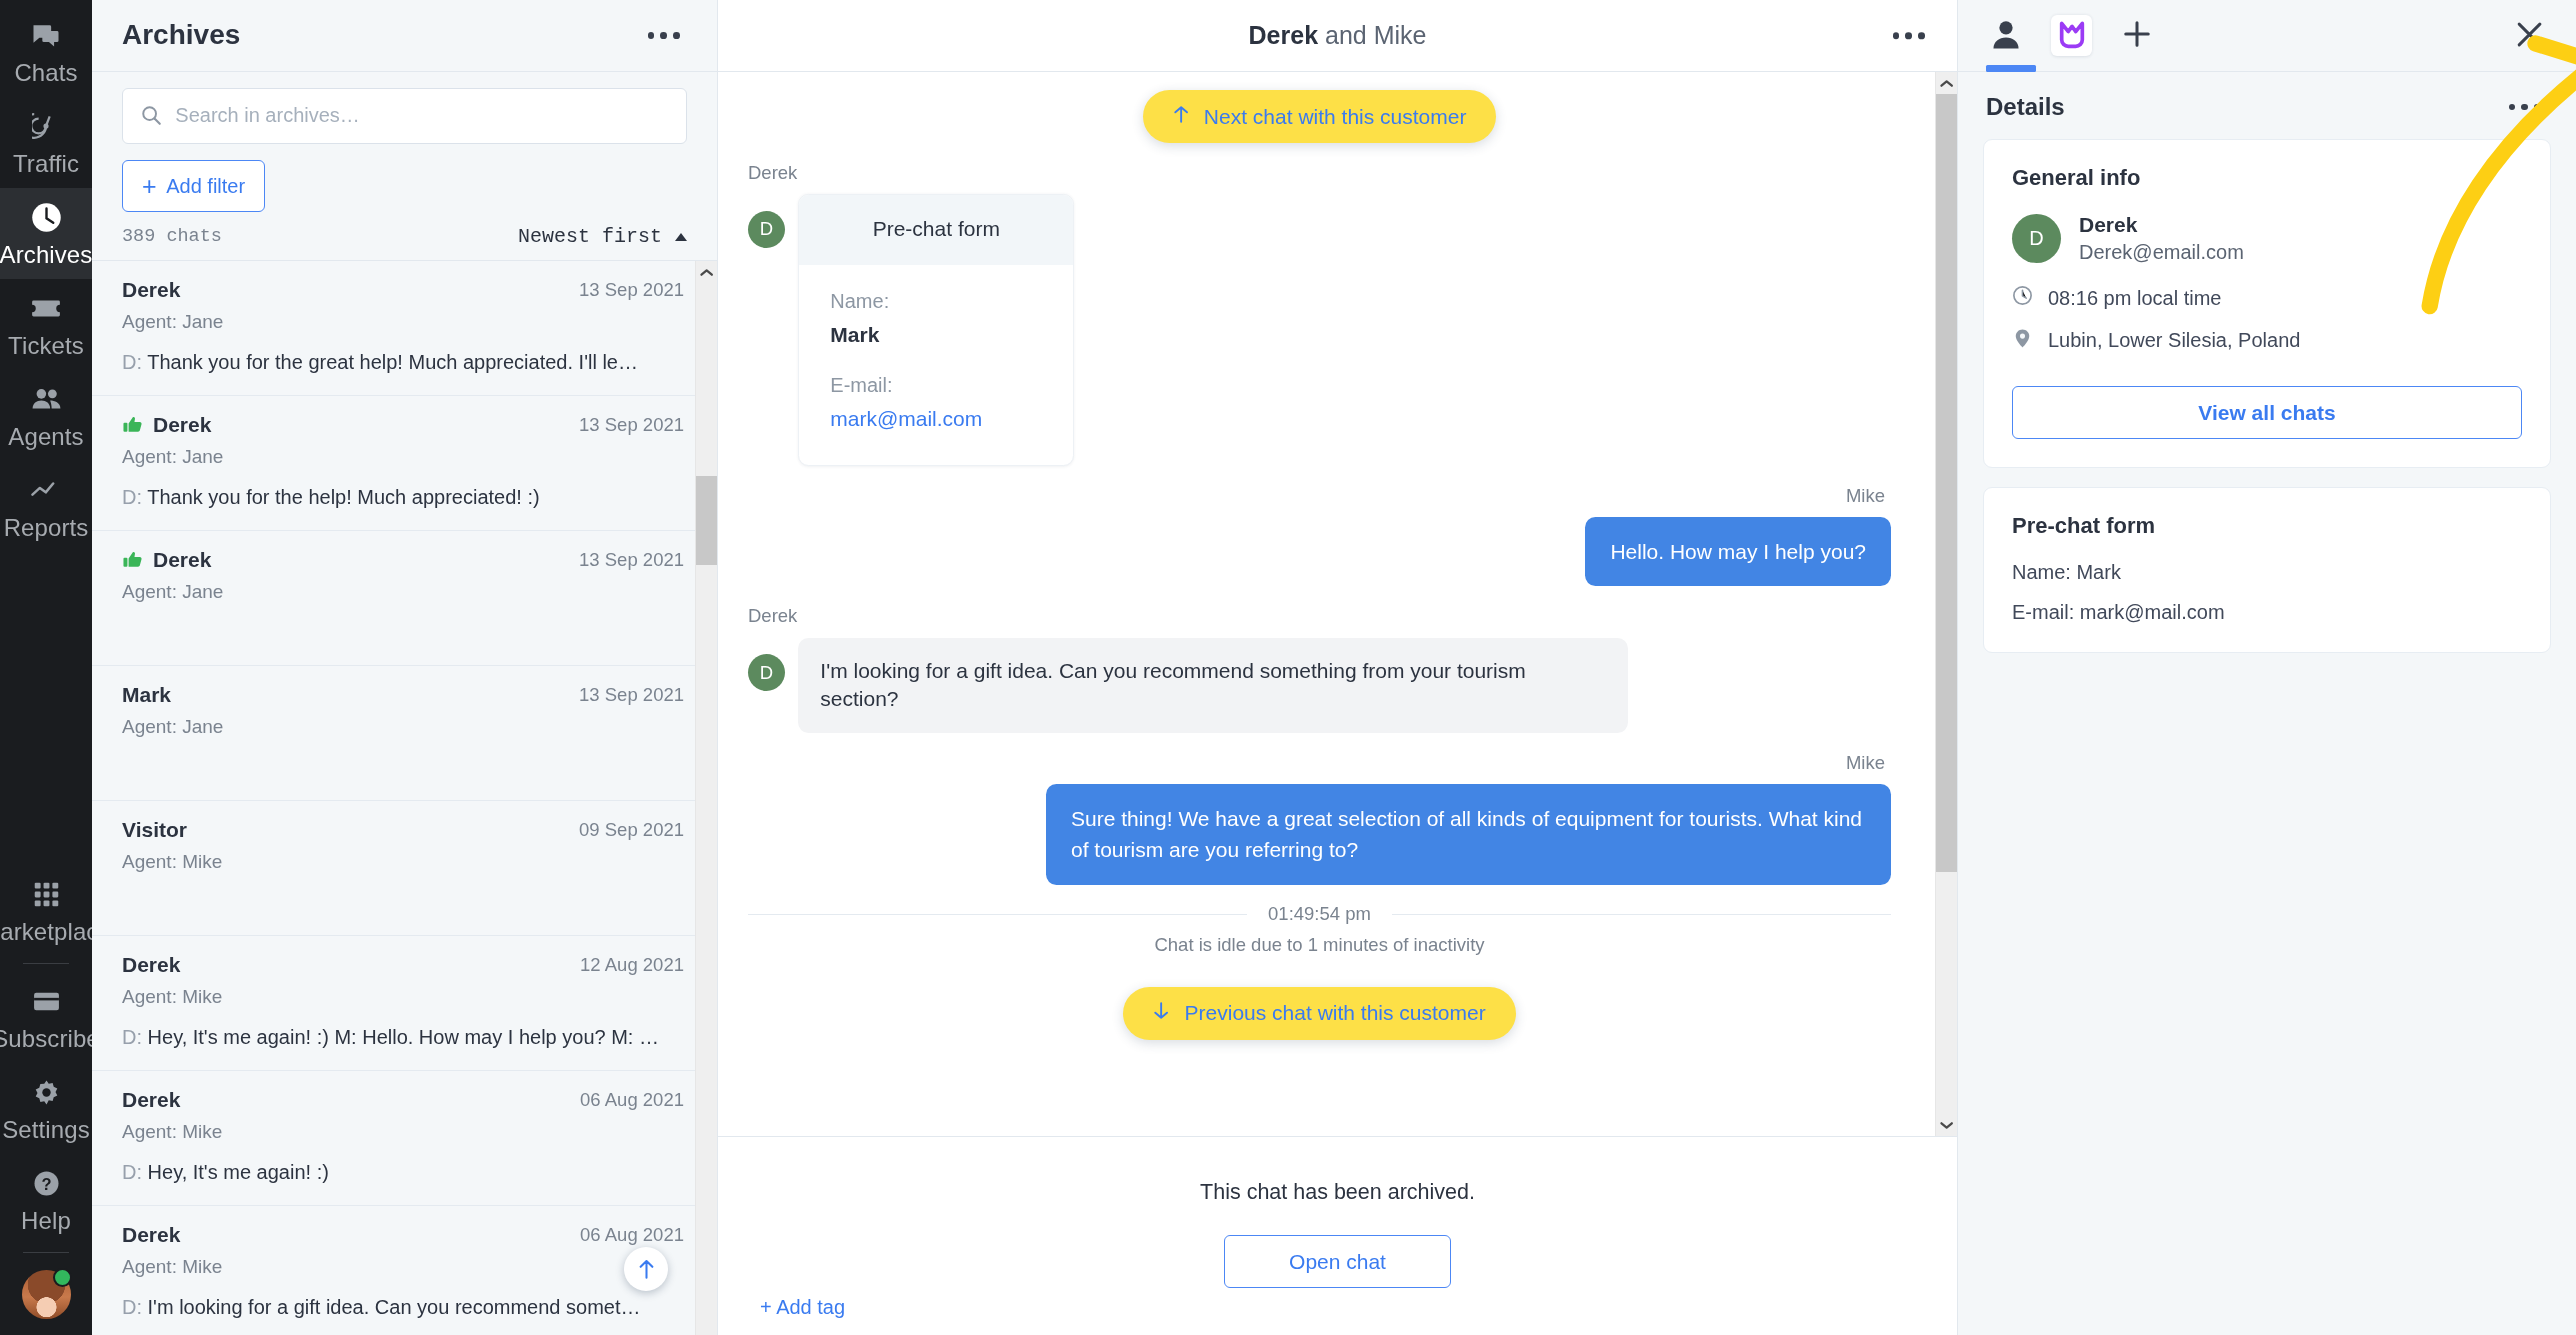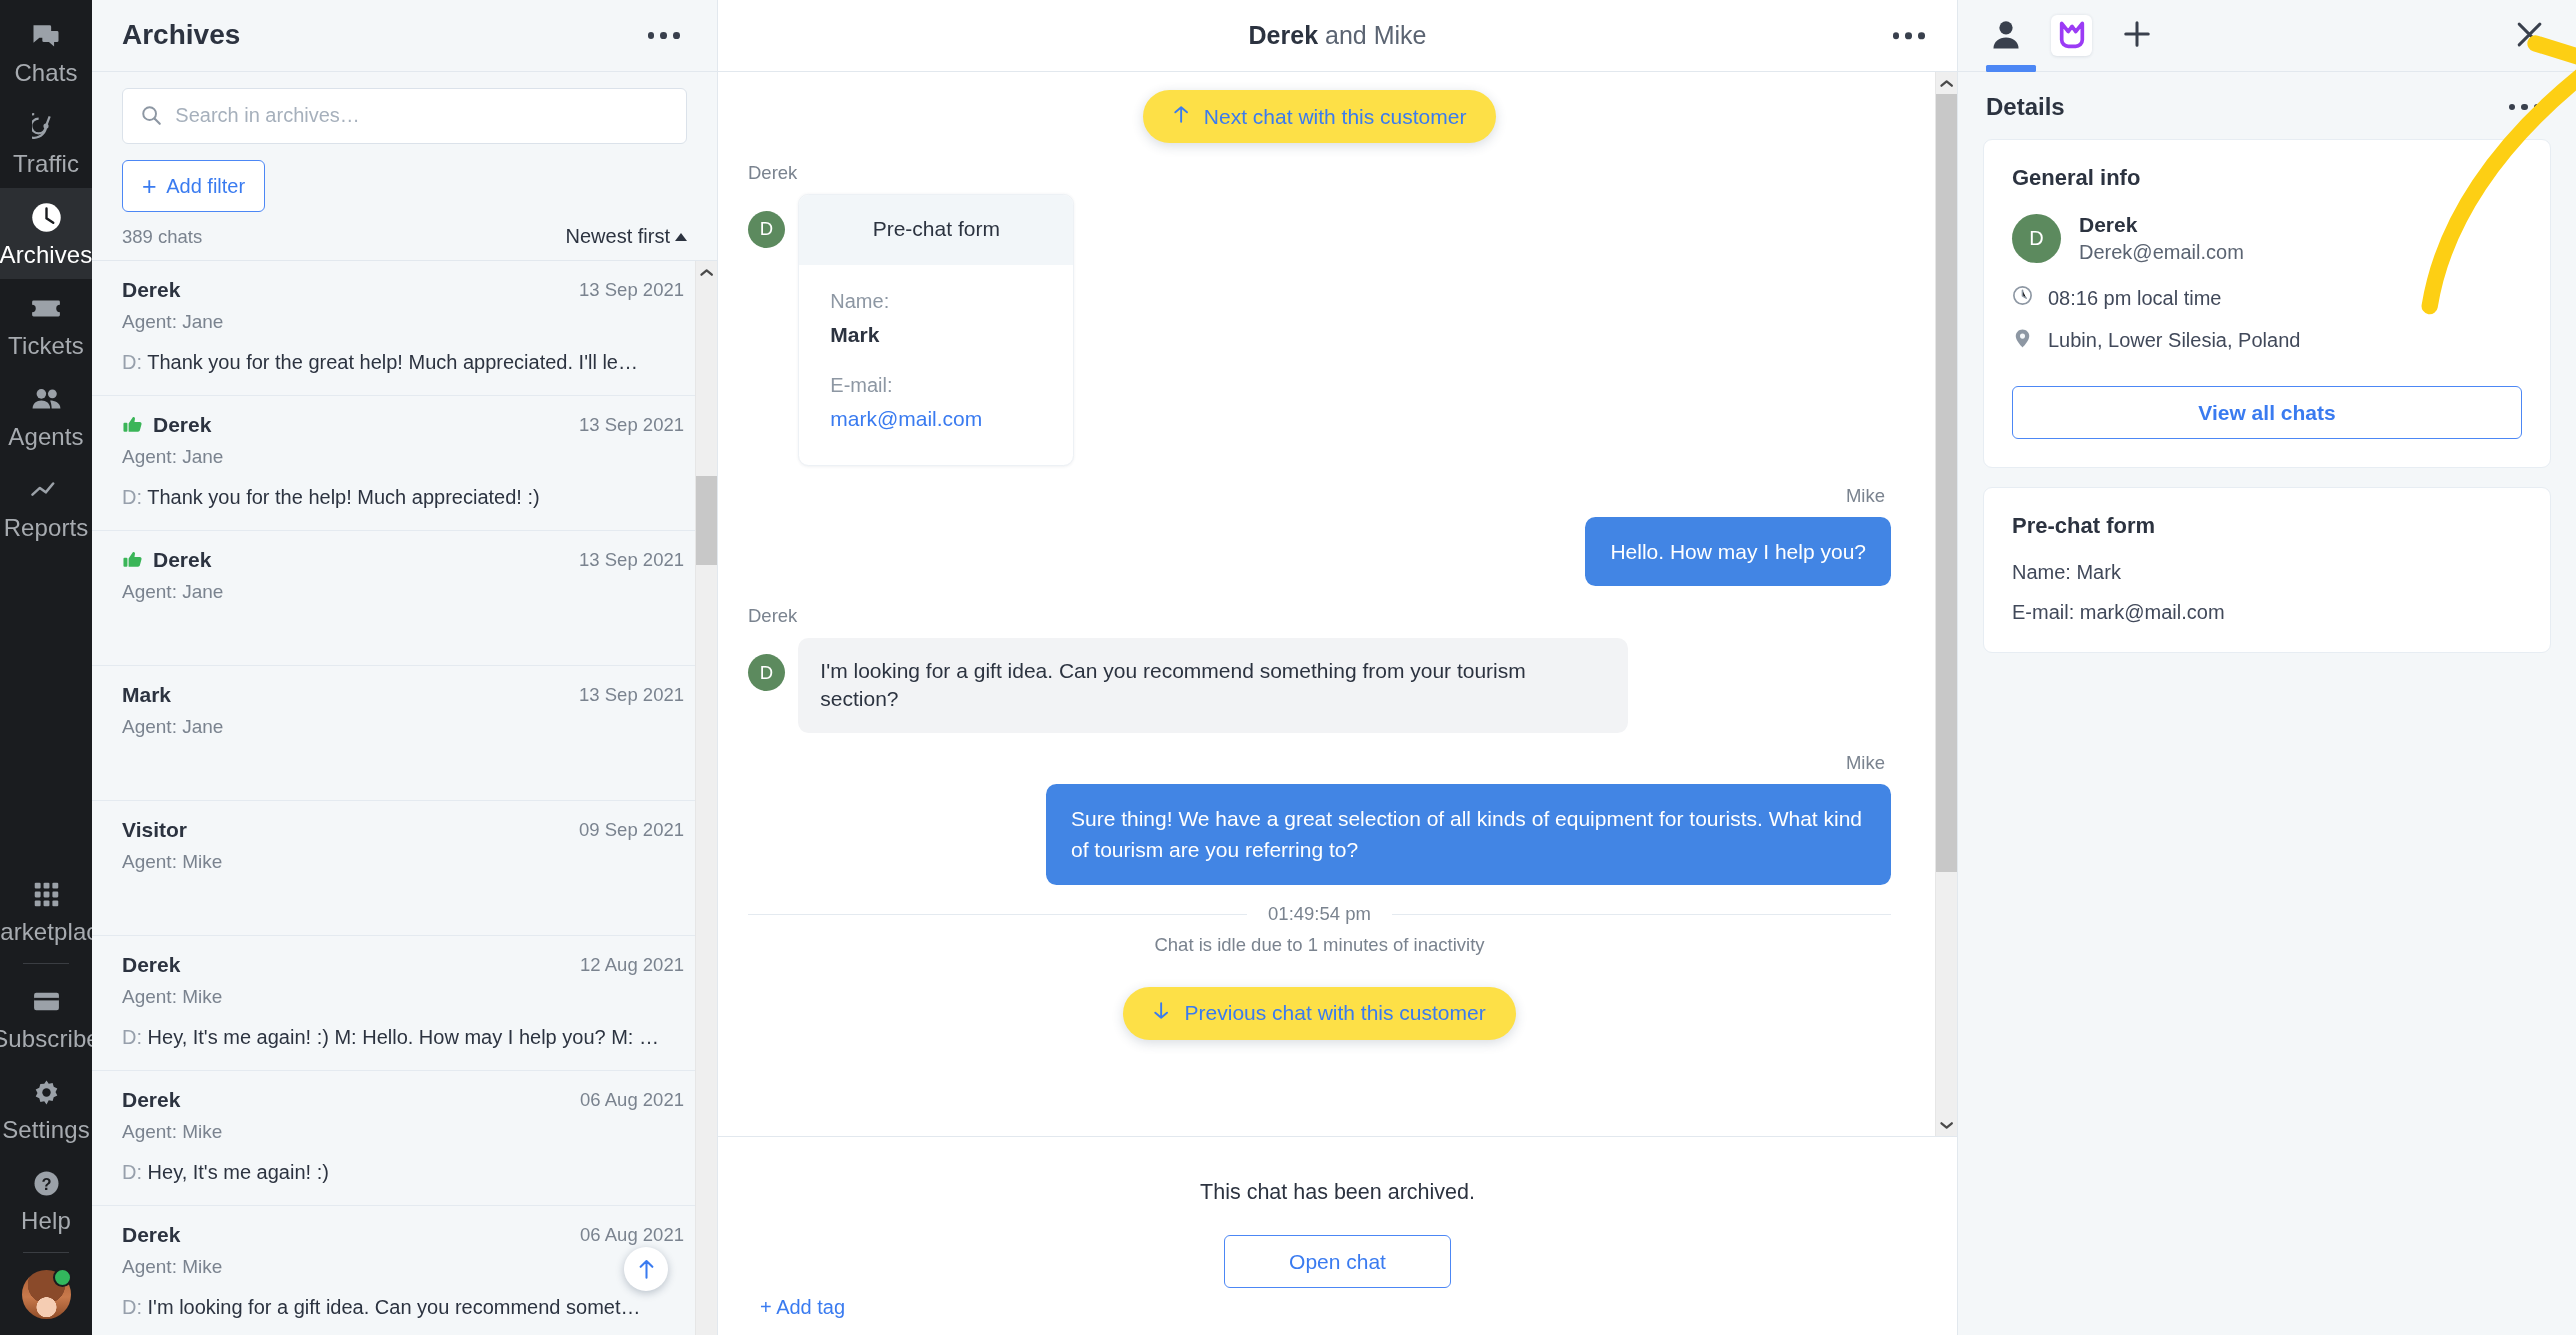--- a/index.html
+++ b/index.html
@@ -68,23 +68,24 @@
   .filter-btn {
     margin-top: 16.3px; height: 52px; padding: 0 19px; border: 0.7px solid #4c87f5;
     border-radius: 6px; background: #fff; color: #3a7bf0; font-size: 20px;
     display: inline-flex; align-items: center; gap: 9.6px; cursor: pointer;
     font-family: "Liberation Sans", sans-serif;
   }
   .filter-btn .plus { font-size: 25px; line-height: 1; font-weight: 400; }
   .arch-meta {
     display: flex; align-items: center; justify-content: space-between;
     padding: 13.3px 30px 12px 30px;
+    font-family: Liberation Mono, monospace;
   }
   .arch-count { font-size: 18.5px; color: #7a838f; }
-  .arch-sort { font-size: 20px; color: #2c3340; display: flex; align-items: center; gap: 5px; cursor: pointer; }
+  .arch-sort { font-size: 20px; color: #2c3340; display: flex; align-items: center; gap: 13px; cursor: pointer; }
   .caret-up { width: 0; height: 0; border-left: 6.7px solid transparent; border-right: 6.7px solid transparent; border-bottom: 8.1px solid #2c3340; }
 
   .arch-list { flex: 1 1 auto; overflow: hidden; position: relative; border-top: 0.7px solid #e2e8ee; }
   .arch-row {
     padding: 16.3px 33px 19px 30px; border-bottom: 0.7px solid #e4eaf0; cursor: pointer;
     min-height: 135px;
   }
   .arch-row-top { display: flex; align-items: center; justify-content: space-between; }
   .arch-name-wrap { display: flex; align-items: center; gap: 9px; }
   .arch-name { font-size: 21px; font-weight: bold; color: #2c3340; }

